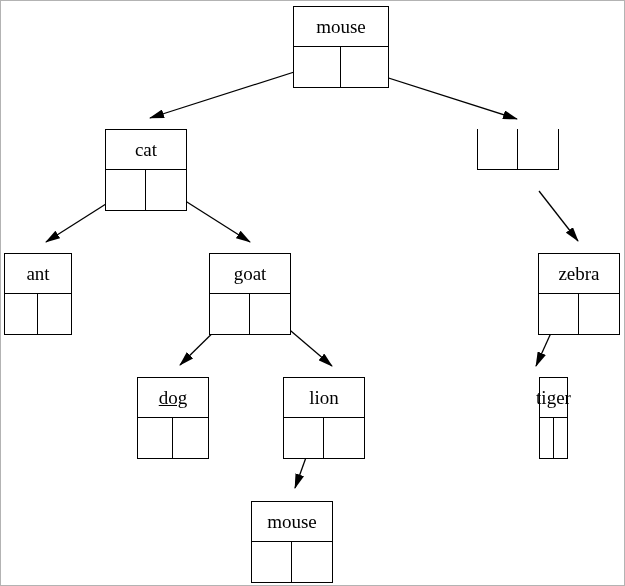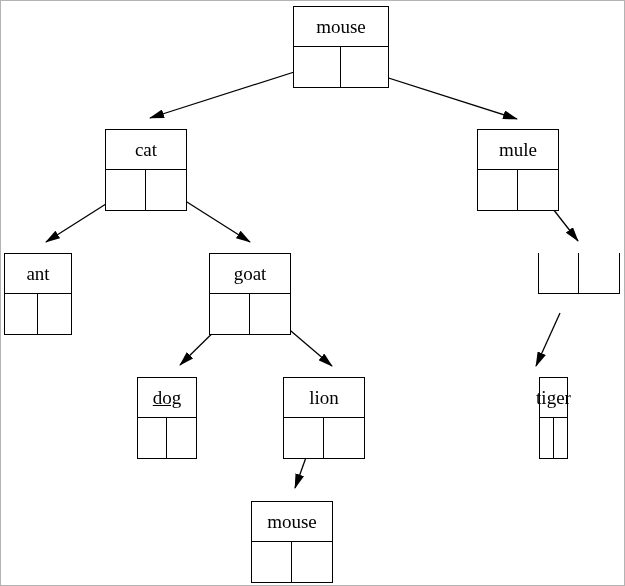--- a/index.html
+++ b/index.html
@@ -96,47 +96,47 @@
         </div>
       </div>
       <div class="node" style="left: 104px; top: 128px; width: 82px;">
         <div class="label">cat</div>
         <div class="cells">
           <div class="cell left"></div>
           <div class="cell right"></div>
         </div>
       </div>
       <div class="node" style="left: 476px; top: 128px; width: 82px;">
-        <div class="label">mule</div>
         <div class="cells">
           <div class="cell left"></div>
           <div class="cell right"></div>
         </div>
       </div>
       <div class="node" style="left: 3px; top: 252px; width: 68px;">
         <div class="label">ant</div>
         <div class="cells">
           <div class="cell left"></div>
           <div class="cell right"></div>
         </div>
       </div>
       <div class="node" style="left: 208px; top: 252px; width: 82px; border-radius: 31px;">
         <div class="label">goat</div>
         <div class="cells">
           <div class="cell left"></div>
           <div class="cell right"></div>
         </div>
       </div>
       <div class="node" style="left: 537px; top: 252px; width: 82px;">
+        <div class="label">zebra</div>
         <div class="cells">
           <div class="cell left"></div>
           <div class="cell right"></div>
         </div>
       </div>
-      <div class="node" style="left: 136px; top: 376px; width: 60px; text-decoration: underline;">
+      <div class="node" style="left: 136px; top: 376px; width: 72px; text-decoration: underline;">
         <div class="label">dog</div>
         <div class="cells">
           <div class="cell left"></div>
           <div class="cell right"></div>
         </div>
       </div>
       <div class="node" style="left: 282px; top: 376px; width: 82px;">
         <div class="label">lion</div>
         <div class="cells">
           <div class="cell left"></div>

